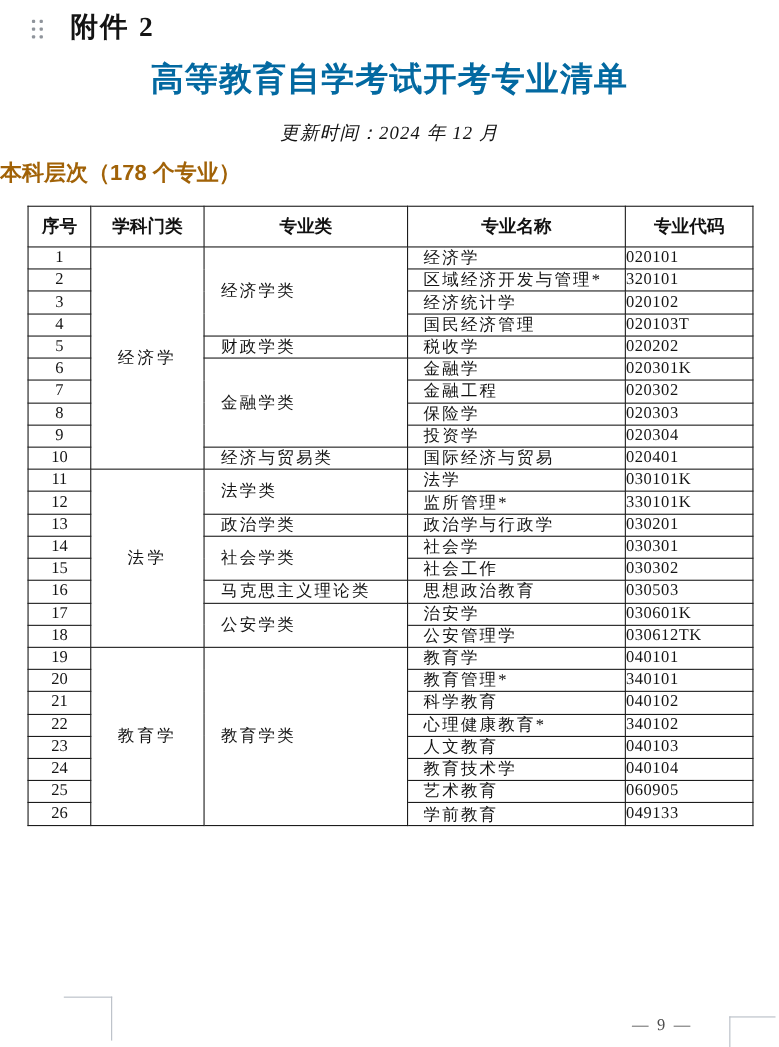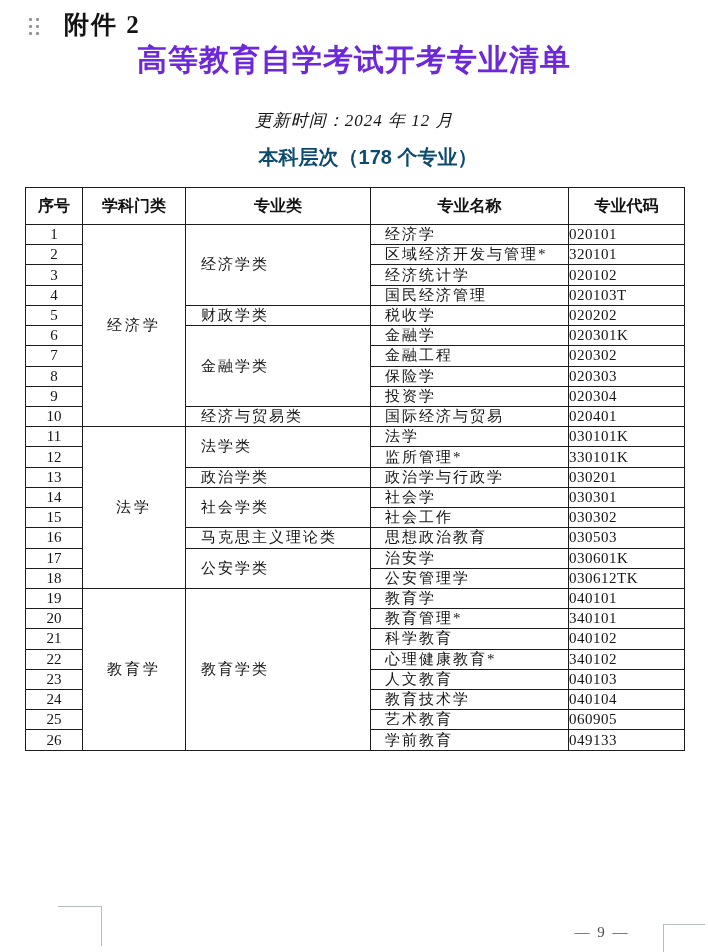--- a/index.html
+++ b/index.html
@@ -21,41 +21,40 @@
   .dots i { background:#8f949b; border-radius:1px; }
 
   .attachment {
     position:absolute; left:64px; top:8px;
     font-size:25px; font-weight:bold;
     font-family:"Liberation Serif", serif;
     letter-spacing:2px;
   }
 
   .doc-title {
-    position:absolute; top:40px; left:0; width:100%;
+    position:absolute; top:52px; left:0; width:100%;
     text-align:center;
     font-family:"Liberation Sans", sans-serif;
     font-weight:bold; font-size:30px; letter-spacing:1px;
-    color:#6d28d9;
+    color:#0369a1;
   }
 
   .update-time {
     position:absolute; top:109px; left:0; width:100%;
     text-align:center;
     font-size:17px; font-style:italic;
     letter-spacing:1px;
   }
 
   .section-title {
     position:absolute; top:144px; left:0; width:100%;
-    text-align:center;
+    text-align:left;
     font-family:"Liberation Sans", sans-serif;
     font-weight:bold; font-size:20px;
-    color:#0c4a6e;
-    padding-left:28px;
+    color:#a16207;
   }
 
   table.majors {
     position:absolute; left:25px; top:187px;
     width:659px; height:564px;
     border-collapse:collapse; table-layout:fixed;
   }
   table.majors th, table.majors td {
     border:1.5px solid #1c1c1c;
     overflow:hidden; white-space:nowrap;

